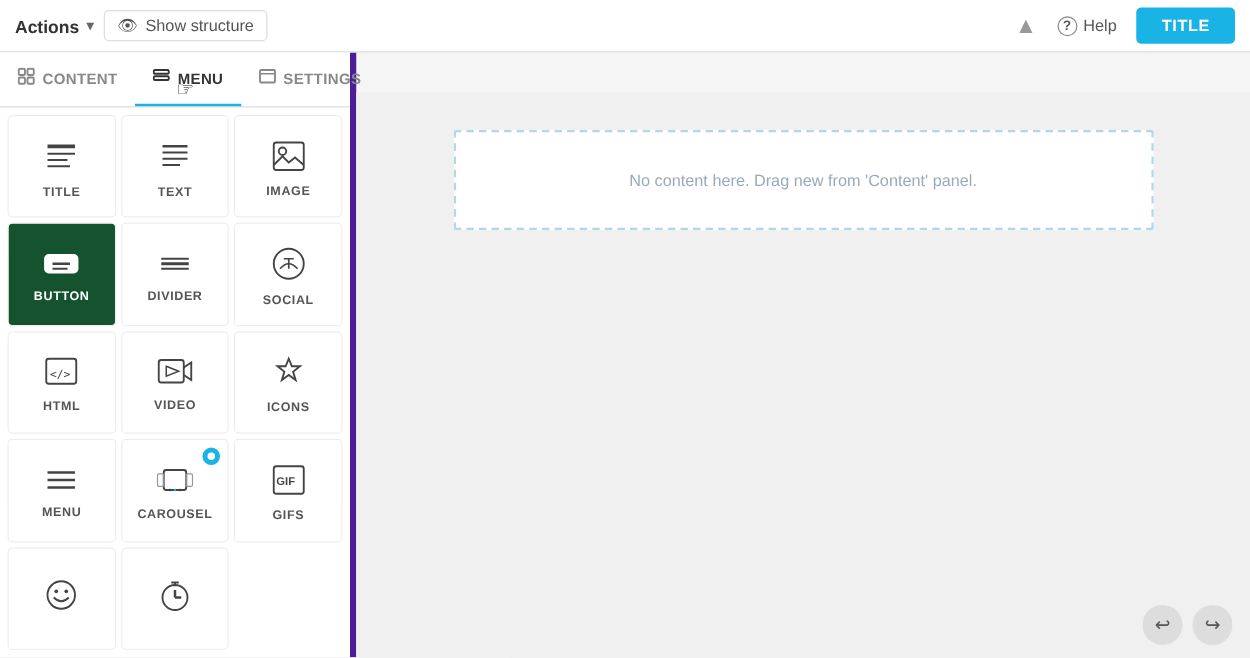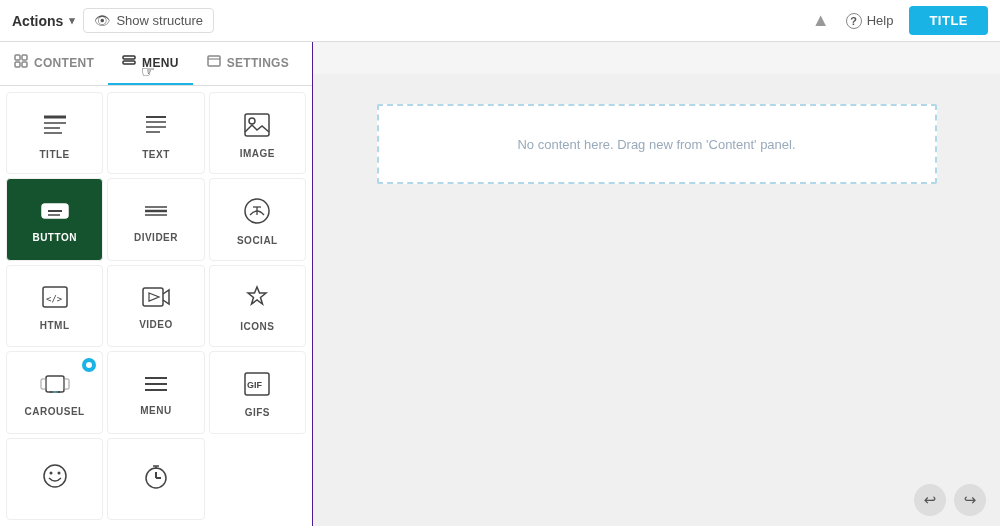--- a/index.html
+++ b/index.html
@@ -23,23 +23,23 @@
     .topbar-right { display: flex; align-items: center; gap: 16px; }
     .topbar-help { display: flex; align-items: center; gap: 5px; font-size: 13px; color: #555; cursor: pointer; }
     .save-btn { background: #1ab3e6; color: #fff; border: none; border-radius: 4px; padding: 7px 20px; font-size: 13px; font-weight: 700; cursor: pointer; letter-spacing: 0.5px; }
     .upload-icon { font-size: 18px; color: #999; cursor: pointer; }
 
     
     .main { display: flex; flex: 1; overflow: hidden; }
 
     
     .left-panel {
-      width: 313px;
-      background: #fff;
-      border-right: 1px solid #4c1d95;
+      width: 285px;
+      background: #fff;
+      border-right: 5px solid #4c1d95;
       display: flex;
       flex-direction: column;
       flex-shrink: 0;
     }
 
     
     .tabs {
       display: flex;
       border-bottom: 1px solid #ddd;
       background: #fff;
@@ -303,47 +303,47 @@
       <div class="item-cell">
         <span class="item-icon">
           <svg width="28" height="28" viewBox="0 0 28 28" fill="none">
             <path d="M14 4 L16.5 10 L23 10 L17.5 14.5 L19.5 21 L14 17 L8.5 21 L10.5 14.5 L5 10 L11.5 10 Z" stroke="#444" stroke-width="1.5" fill="none"></path>
           </svg>
         </span>
         <span class="item-label">ICONS</span>
       </div>
 
       <div class="item-cell">
+        <span class="item-icon">
+          <svg width="28" height="22" viewBox="0 0 28 22" fill="none">
+            <line x1="3" y1="5" x2="25" y2="5" stroke="#444" stroke-width="2"></line>
+            <line x1="3" y1="11" x2="25" y2="11" stroke="#444" stroke-width="2"></line>
+            <line x1="3" y1="17" x2="25" y2="17" stroke="#444" stroke-width="2"></line>
+          </svg>
+        </span>
+        <span class="item-label">MENU</span>
+      </div>
+
+      <div class="item-cell">
         <div class="badge-new"></div>
         <span class="item-icon">
           <svg width="30" height="24" viewBox="0 0 30 24" fill="none">
             <rect x="6" y="4" width="18" height="16" rx="2" stroke="#444" stroke-width="1.5"></rect>
             <rect x="1" y="7" width="5" height="10" rx="1" stroke="#999" stroke-width="1"></rect>
             <rect x="24" y="7" width="5" height="10" rx="1" stroke="#999" stroke-width="1"></rect>
             <circle cx="11" cy="20" r="1" fill="#444"></circle>
             <circle cx="15" cy="20" r="1" fill="#1ab3e6"></circle>
             <circle cx="19" cy="20" r="1" fill="#444"></circle>
           </svg>
         </span>
         <span class="item-label">CAROUSEL</span>
       </div>
 
       <div class="item-cell">
         <span class="item-icon">
-          <svg width="28" height="22" viewBox="0 0 28 22" fill="none">
-            <line x1="3" y1="5" x2="25" y2="5" stroke="#444" stroke-width="2"></line>
-            <line x1="3" y1="11" x2="25" y2="11" stroke="#444" stroke-width="2"></line>
-            <line x1="3" y1="17" x2="25" y2="17" stroke="#444" stroke-width="2"></line>
-          </svg>
-        </span>
-        <span class="item-label">MENU</span>
-      </div>
-
-      <div class="item-cell">
-        <span class="item-icon">
           <svg width="28" height="26" viewBox="0 0 28 26" fill="none">
             <rect x="2" y="2" width="24" height="22" rx="2" stroke="#444" stroke-width="1.5"></rect>
             <text x="4" y="17" font-size="9" fill="#444" font-family="Arial" font-weight="bold">GIF</text>
           </svg>
         </span>
         <span class="item-label">GIFS</span>
       </div>
 
       <div class="item-cell">
         <span class="item-icon">

